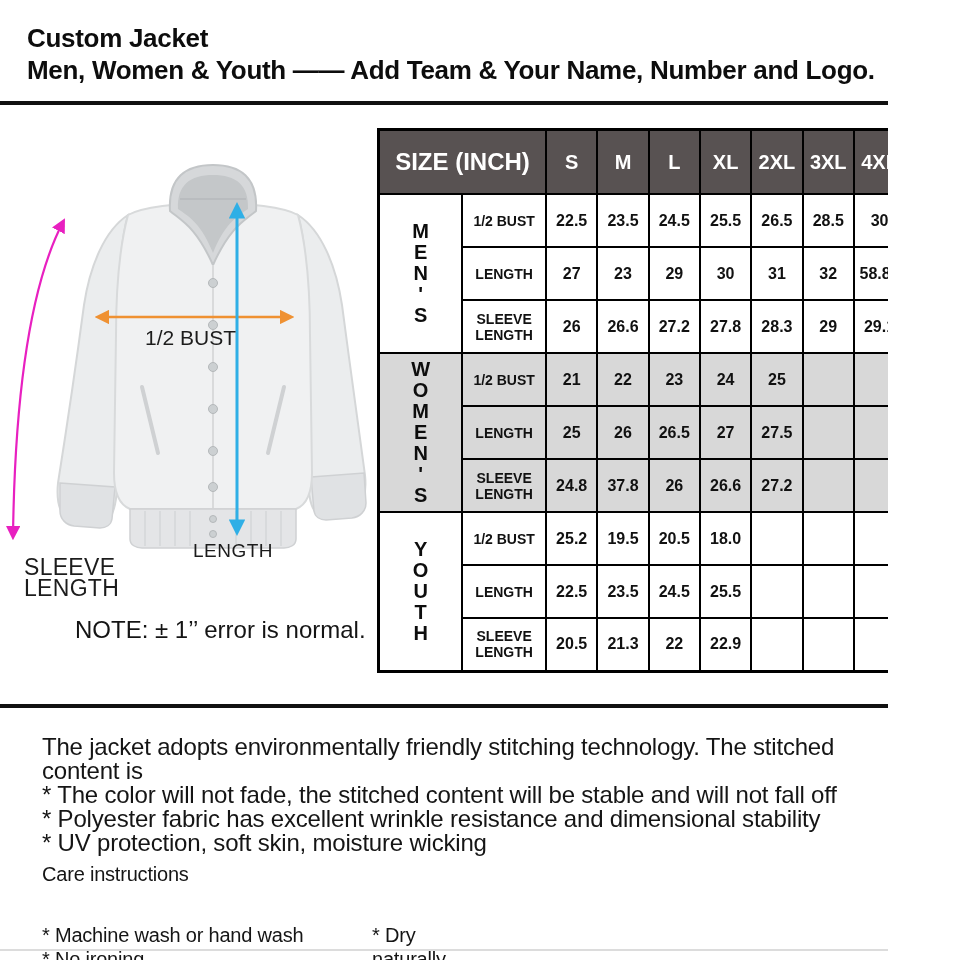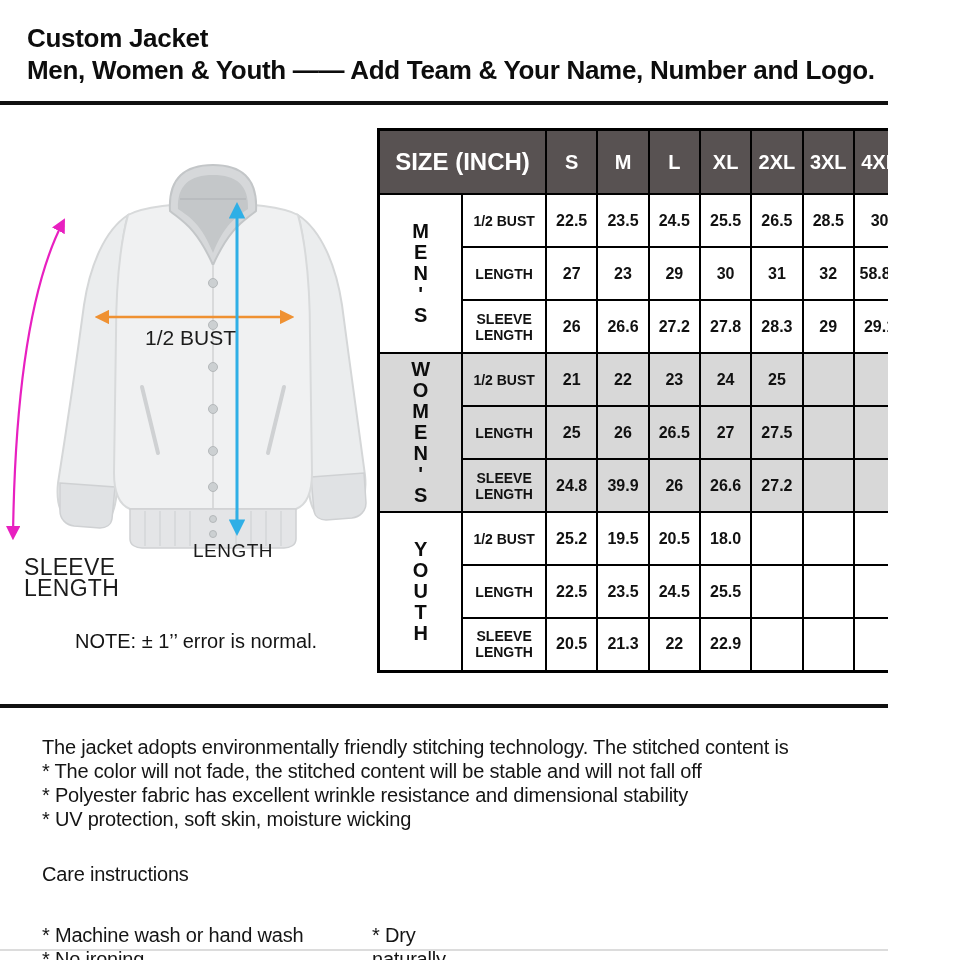--- a/index.html
+++ b/index.html
@@ -13,35 +13,35 @@
   .rule{position:absolute;left:0;width:960px;background:#111;}
   .rule-top{top:101px;height:4px;}
   .rule-mid{top:704px;height:4px;}
   .rule-faint{top:949px;height:2px;background:#dcdcdc;}
   
   #diagram-svg{position:absolute;left:0;top:115px;}
   .diag-label{position:absolute;font-weight:normal;color:#1c1c1c;}
   .bust-label{left:118px;top:326px;width:145px;text-align:center;font-size:21px;}
   .length-label{left:173px;top:540px;width:120px;text-align:center;font-size:19px;letter-spacing:0.5px;}
   .sleeve-label{left:24px;top:557px;font-size:23px;line-height:21px;letter-spacing:0.3px;}
-  .note-label{left:75px;top:630px;font-size:20px;position:absolute;color:#141414;}
+  .note-label{left:75px;top:616px;font-size:24px;position:absolute;color:#141414;}
   
   #size-table{position:absolute;left:377px;top:128px;width:581px;
               border-collapse:collapse;table-layout:fixed;border:3px solid #000;}
   #size-table th,#size-table td{border:2px solid #000;text-align:center;
               vertical-align:middle;padding:0;background:#fff;}
   #size-table .hdr{background:#585252;color:#fff;font-size:20px;font-weight:bold;height:62px;}
   #size-table .hdr-label{font-size:24px;letter-spacing:0px;}
   #size-table tbody tr{height:53px;}
   #size-table .group{font-size:20px;font-weight:bold;line-height:21px;width:50px;color:#0d0d0d;}
   #size-table .mlabel{font-size:14px;font-weight:bold;width:115px;line-height:16px;padding:0 6px;}
   #size-table .val{font-size:16px;font-weight:bold;}
   #size-table tr.shaded th,#size-table tr.shaded td{background:#d8d8d8;}
   
-  .desc{position:absolute;left:42px;top:735px;font-size:20px;line-height:24px;
+  .desc{position:absolute;left:42px;top:735px;font-size:24px;line-height:24px;
         letter-spacing:-0.2px;color:#151515;}
   .care{position:absolute;left:42px;top:862px;font-size:20px;line-height:24px;
         letter-spacing:-0.2px;color:#151515;}
   .care-cols{position:relative;margin-top:37px;}
   .care-col-right{position:absolute;left:330px;top:0;}
 </style>
 </head>
 <body>
 
 <div id="app">
@@ -203,21 +203,21 @@
           <td class="val">26.5</td>
           <td class="val">27</td>
           <td class="val">27.5</td>
           <td class="val"></td>
           <td class="val"></td>
           <td class="val"></td>
         </tr>
         <tr class="shaded">
           <th class="mlabel">SLEEVE LENGTH</th>
           <td class="val">24.8</td>
-          <td class="val">39.9</td>
+          <td class="val">37.8</td>
           <td class="val">26</td>
           <td class="val">26.6</td>
           <td class="val">27.2</td>
           <td class="val"></td>
           <td class="val"></td>
           <td class="val"></td>
         </tr>
         <tr>
           <th class="group" rowspan="3">
             <div>Y</div>

